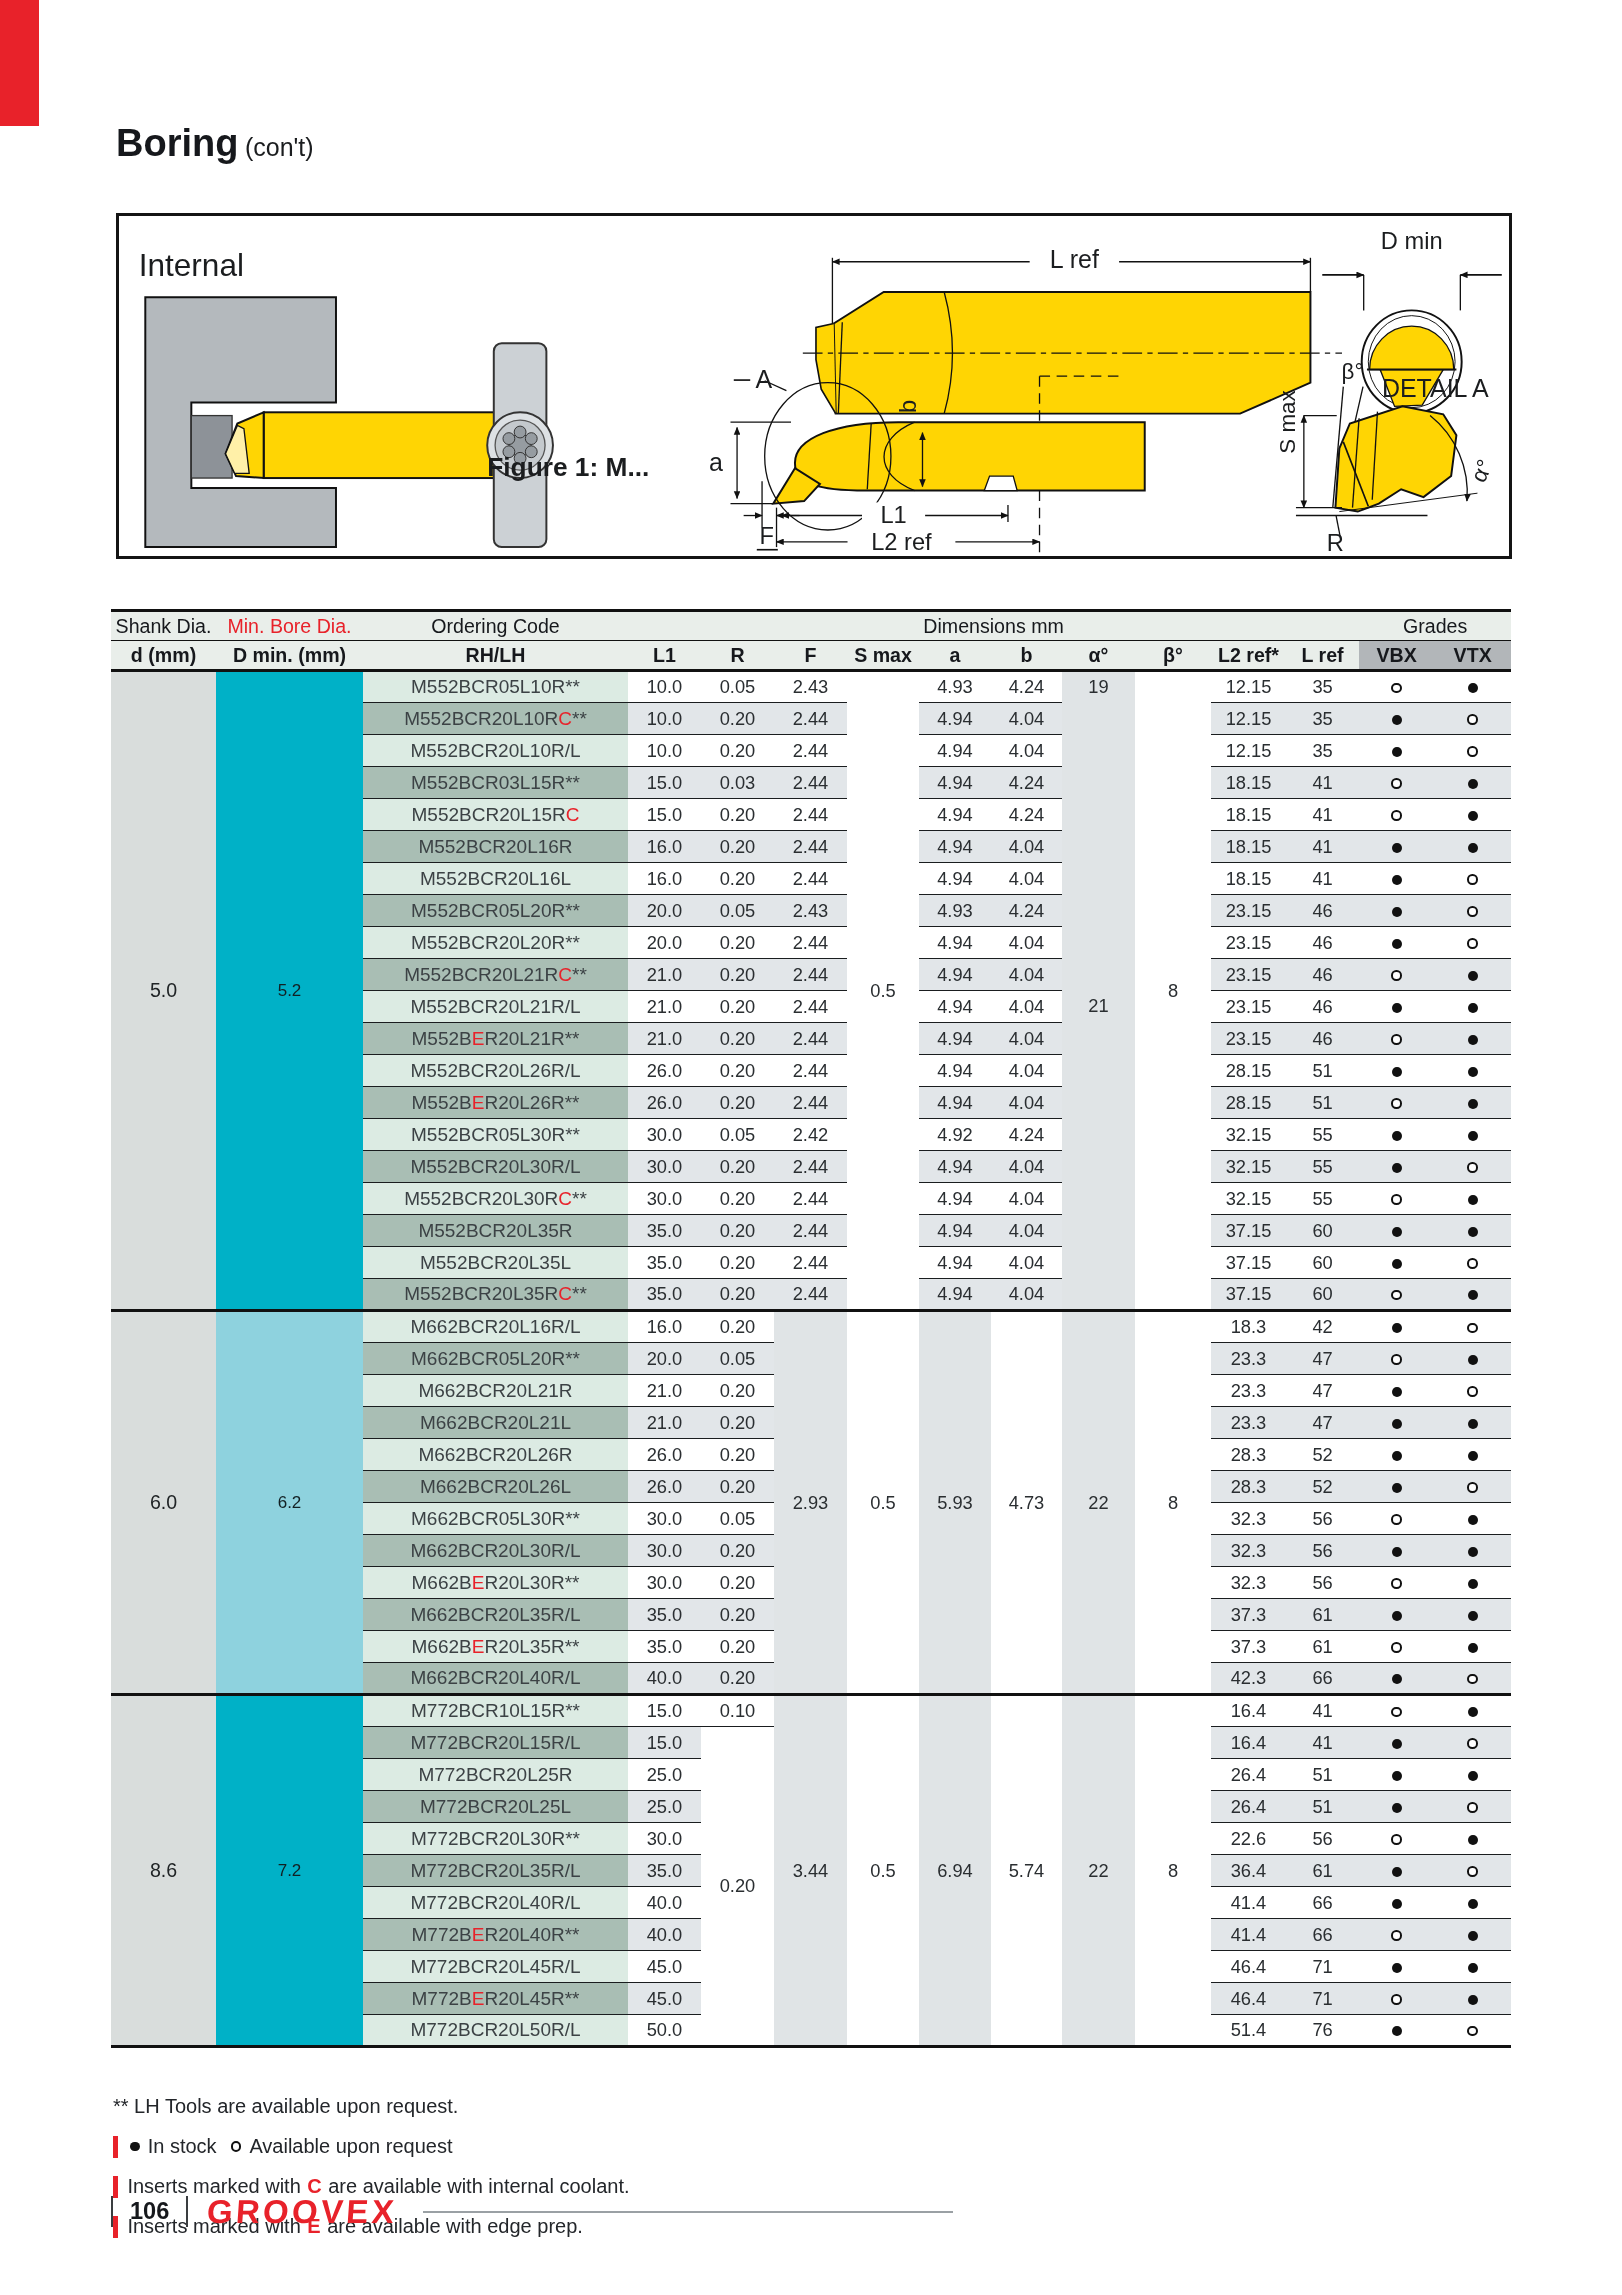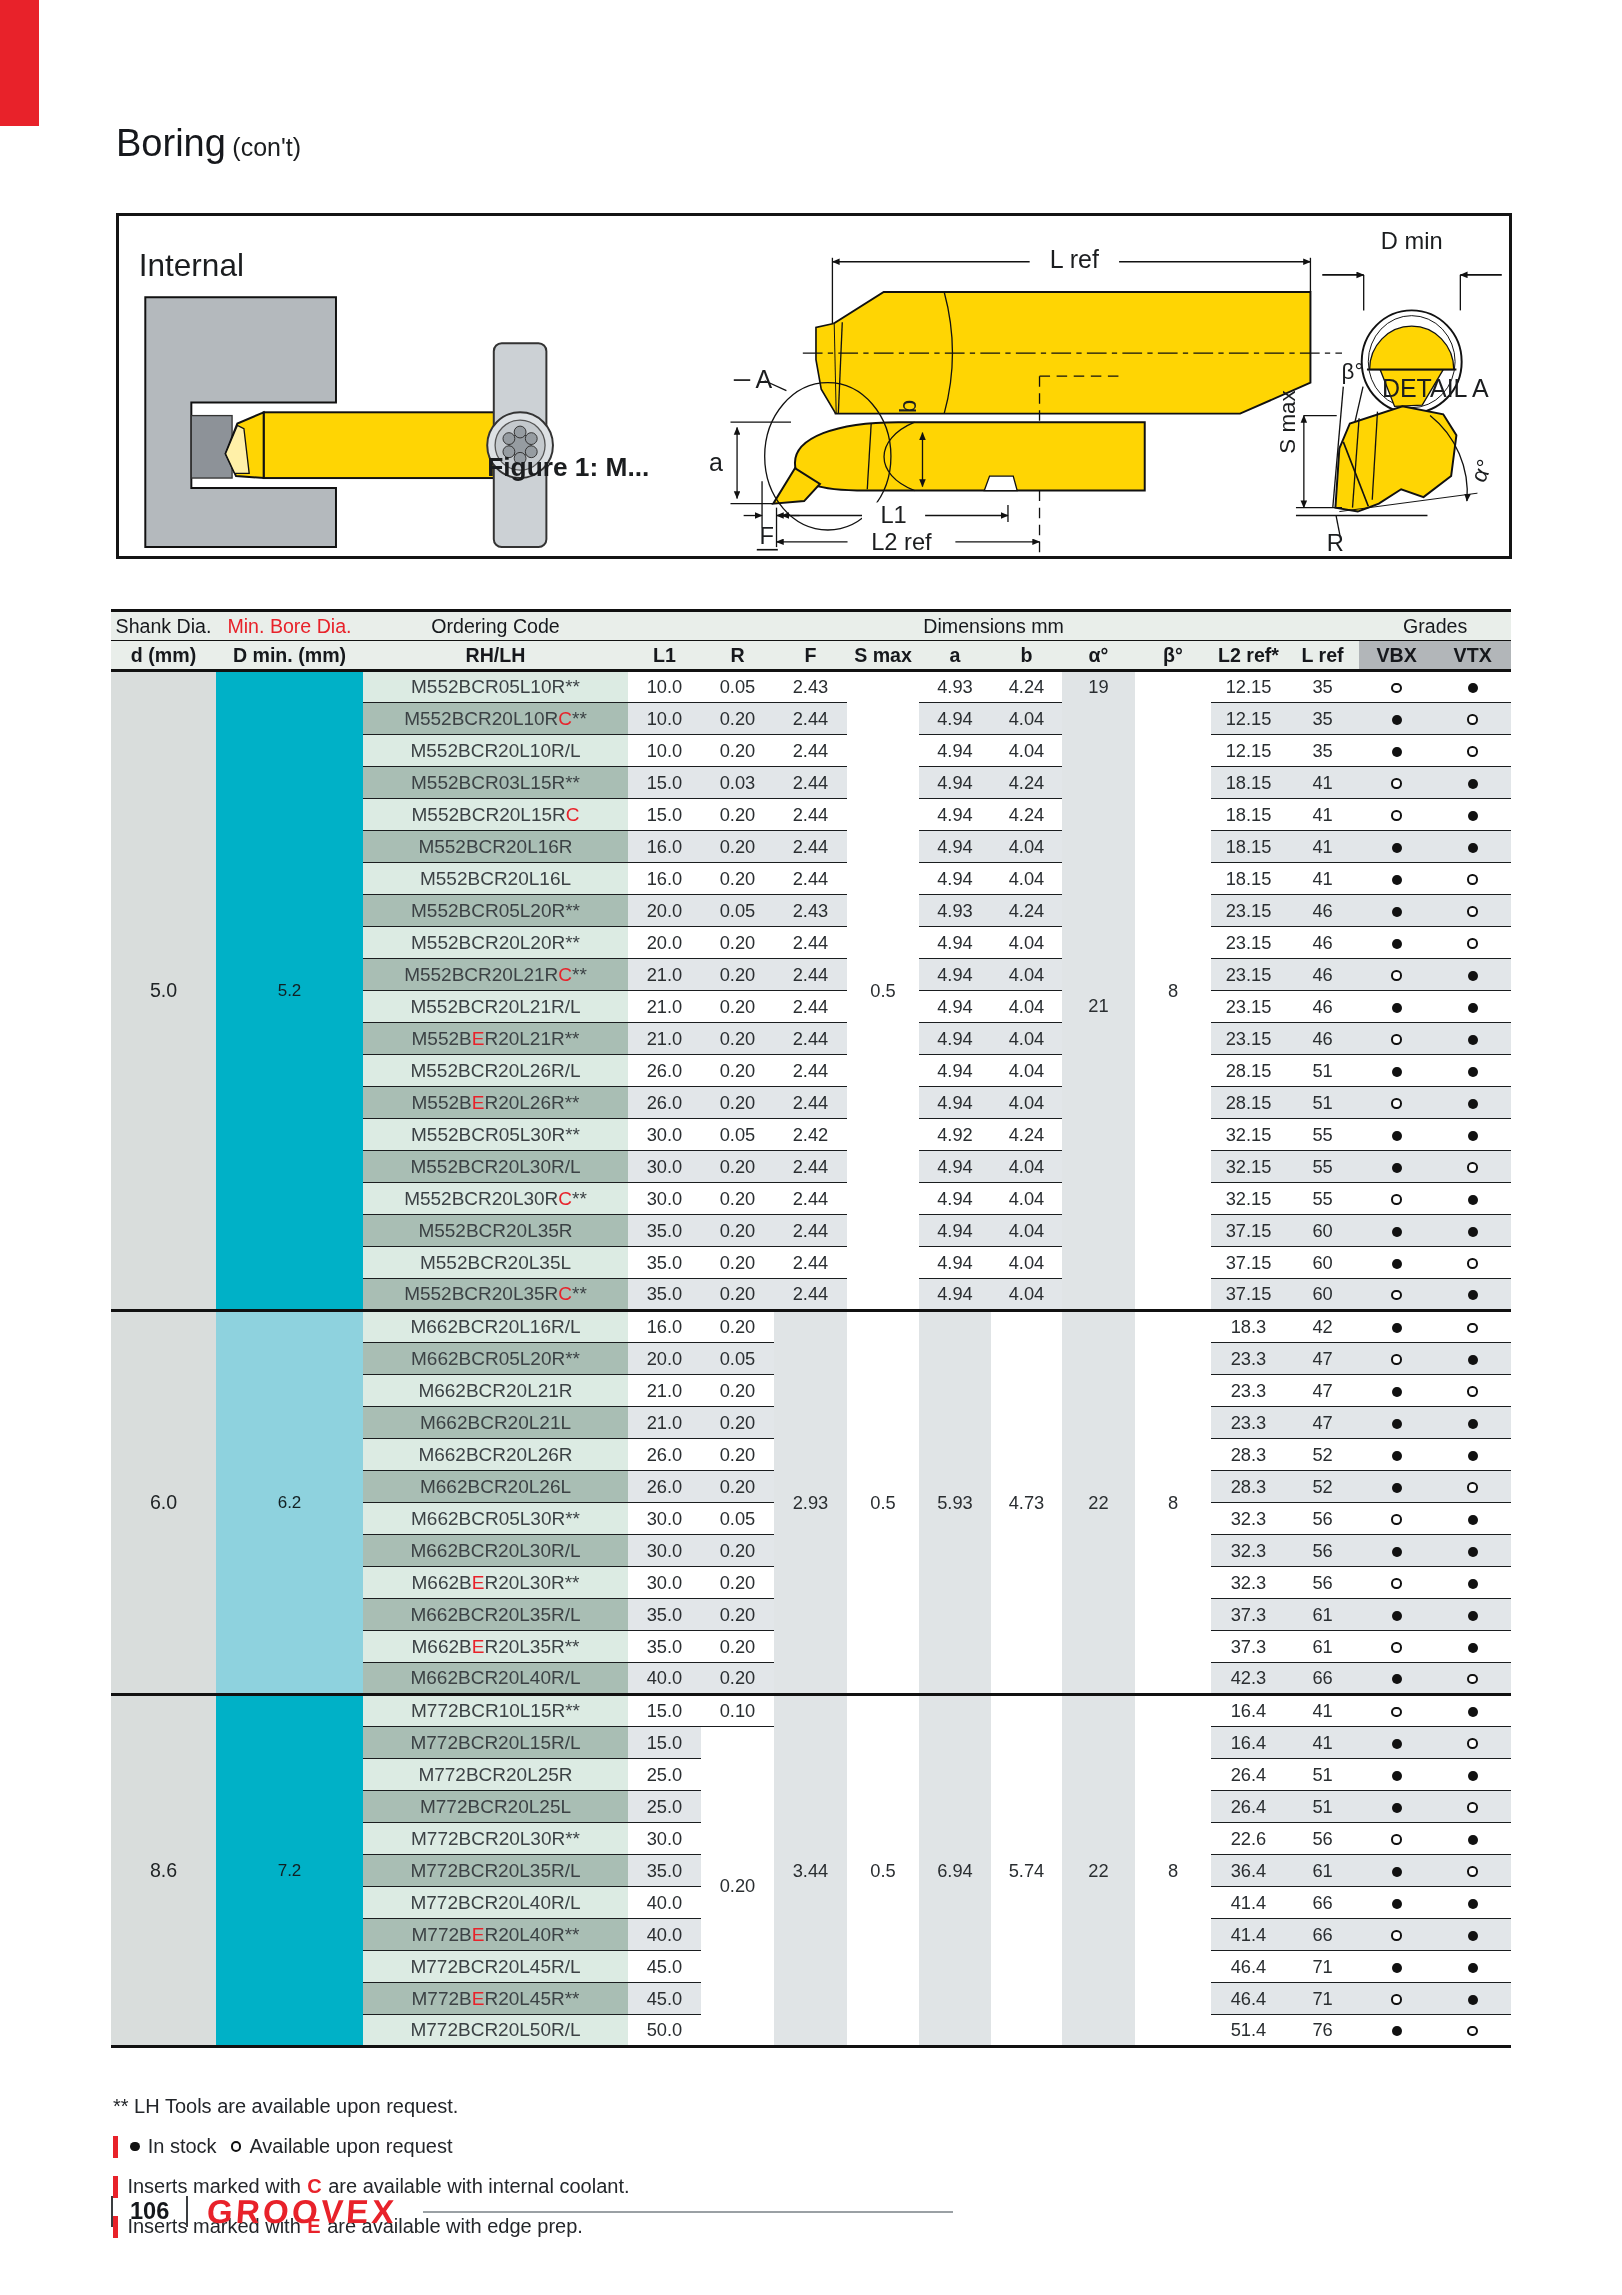--- a/index.html
+++ b/index.html
@@ -1,20 +1,20 @@
 <!DOCTYPE html>
 <html style="font-size:10.5px"><head>
 <meta charset="utf-8">
 <style>
   html,body{margin:0;padding:0;background:#fff;}
   .page{position:relative;width:1623px;height:2295px;background:#ffffff;
         font-family:"Liberation Sans", sans-serif;color:#1b1d1f;overflow:hidden;}
   .corner-tab{position:absolute;left:0;top:0;width:39px;height:126px;background:#e8222a;}
   .title{position:absolute;left:116px;top:122px;}
-  .title .big{font-size:38px;font-weight:400;letter-spacing:0;color:#16181c;}
+  .title .big{font-size:38px;font-weight:700;letter-spacing:0;color:#16181c;}
   .title .small{font-size:25px;font-weight:400;color:#1b1d1f;margin-left:6.5px;}
   .figure-box{position:absolute;left:116px;top:213px;width:1390px;height:340px;border:3.3px solid #141414;background:#fff;}
   .figure-box svg{position:absolute;left:0;top:0;width:100%;height:100%;}
   svg text{font-family:"Liberation Sans", sans-serif;fill:#1b1d1f;}
 
   
   .tablewrap{position:absolute;left:111px;top:609px;}
   table{border-collapse:collapse;table-layout:fixed;width:1400px;
         border-top:3.9px solid #111;border-bottom:3.9px solid #111;padding-left:48px;}
   th,td{padding:0;text-align:center;vertical-align:middle;font-weight:400;overflow:hidden;white-space:nowrap;}

